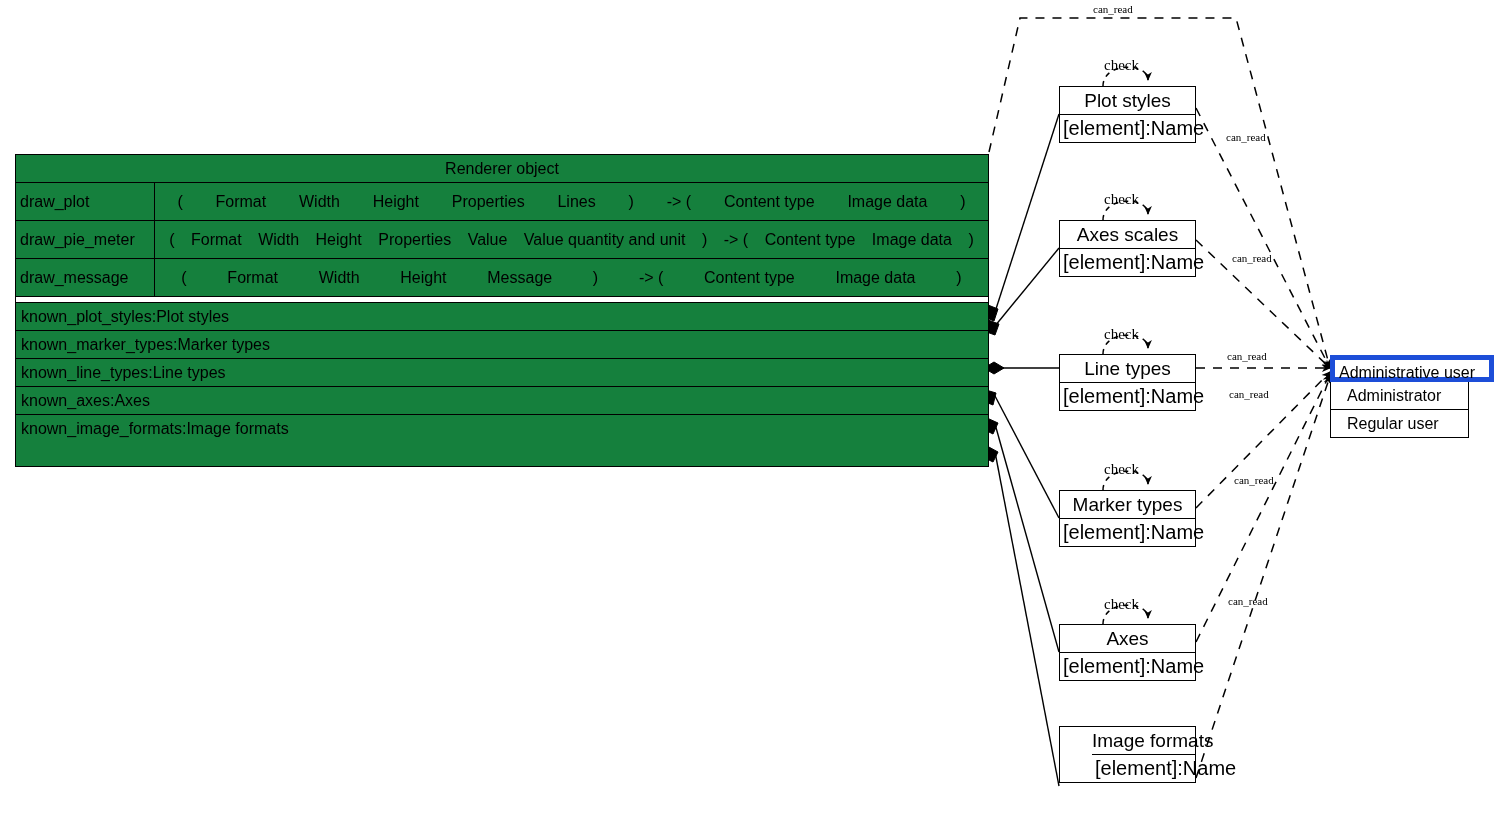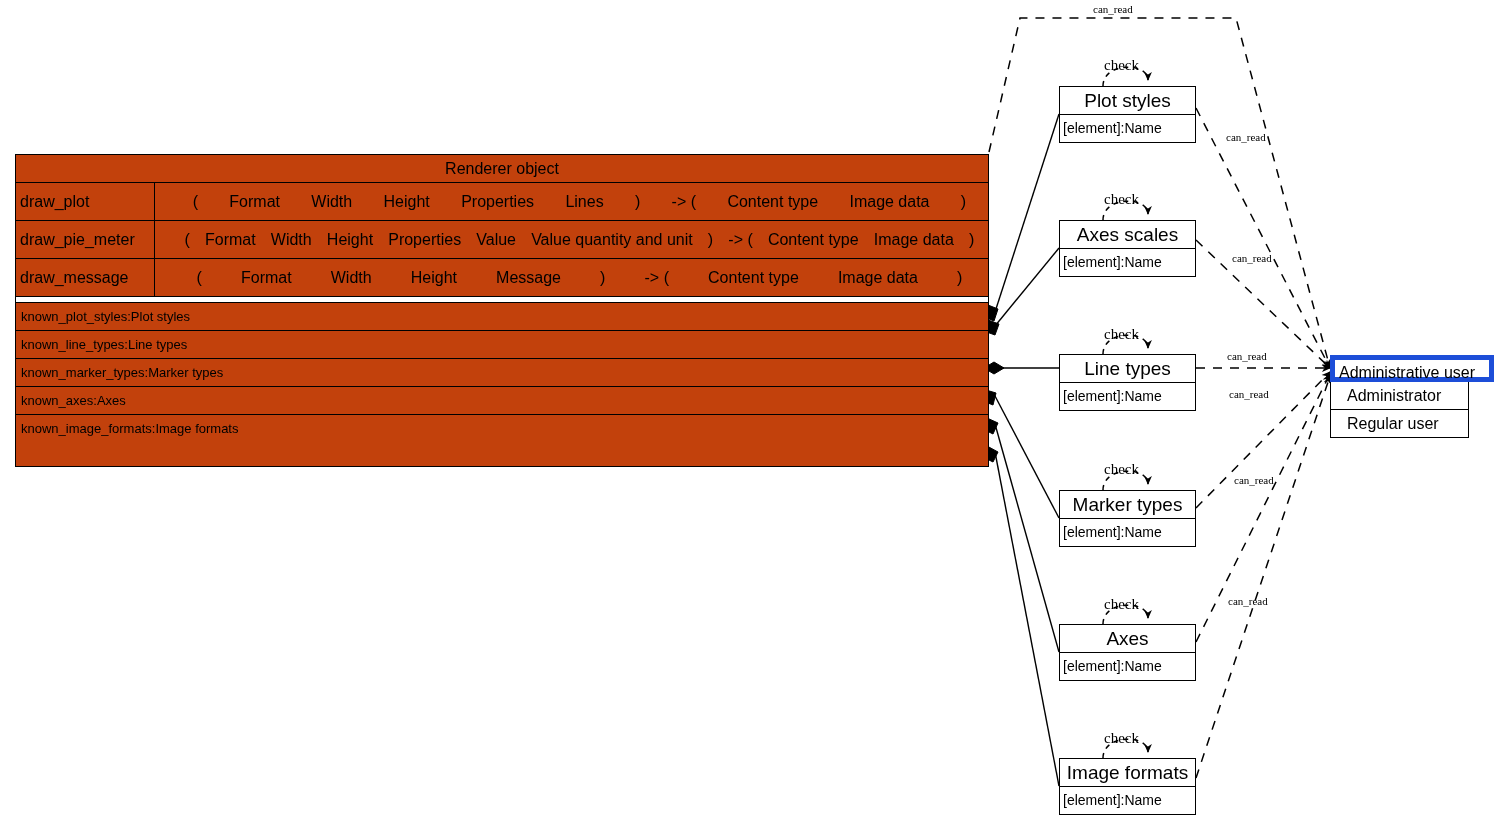--- a/index.html
+++ b/index.html
@@ -22,21 +22,21 @@
     position: absolute;
     left: 0;
     top: 0;
     width: 1509px;
     height: 827px;
     pointer-events: none;
   }
   .uml-box {
     position: absolute;
     border: 1px solid #000;
-    background: #c2410c;
+    background: #15803d;
     box-sizing: border-box;
   }
 
   
   #renderer-box {
     left: 15px;
     top: 154px;
     width: 974px;
     height: 313px;
     border: 1px solid #000;
@@ -47,21 +47,20 @@
     text-align: center;
     font-size: 16px;
     border-bottom: 1px solid #000;
     box-sizing: border-box;
   }
   .method-row {
     display: flex;
     height: 38px;
     border-bottom: 1px solid #000;
     box-sizing: border-box;
-    gap: 16px;
   }
   .method-name {
     width: 139px;
     flex: 0 0 139px;
     border-right: 1px solid #000;
     box-sizing: border-box;
     font-size: 16px;
     line-height: 37px;
     padding-left: 4px;
     white-space: nowrap;
@@ -81,21 +80,21 @@
   .sig-tight  { justify-content: space-around; }
   .attr-sep {
     height: 6px;
     border-bottom: 1px solid #000;
     box-sizing: border-box;
     background: #fff;
   }
   .attr-row {
     height: 28px;
     line-height: 27px;
-    font-size: 13px;
+    font-size: 16px;
     padding-left: 5px;
     border-bottom: 1px solid #000;
     box-sizing: border-box;
     white-space: nowrap;
   }
   .attr-row:last-child { border-bottom: none; }
 
   
   .entity-box {
     position: absolute;
@@ -112,21 +111,21 @@
     line-height: 27px;
     text-align: center;
     font-size: 19px;
     border-bottom: 1px solid #000;
     box-sizing: border-box;
     white-space: nowrap;
   }
   .entity-attr {
     height: 28px;
     line-height: 27px;
-    font-size: 14px;
+    font-size: 20px;
     padding-left: 3px;
     box-sizing: border-box;
     white-space: nowrap;
   }
 
   
   #actor-box {
     position: absolute;
     left: 1330px;
     top: 355px;
@@ -281,22 +280,22 @@
         <span class="tok">-&gt; (</span>
         <span class="tok">Content type</span>
         <span class="tok">Image data</span>
         <span class="tok">)</span>
       </div>
     </div>
 
     <div class="attr-sep"></div>
 
     <div class="attr-row">known_plot_styles:Plot styles</div>
+    <div class="attr-row">known_marker_types:Marker types</div>
     <div class="attr-row">known_line_types:Line types</div>
-    <div class="attr-row">known_marker_types:Marker types</div>
     <div class="attr-row">known_axes:Axes</div>
     <div class="attr-row">known_image_formats:Image formats</div>
   </div>
 
   <div class="entity-box" style="top:86px;">
     <div class="entity-title">Plot styles</div>
     <div class="entity-attr">[element]:Name</div>
   </div>
   <div class="entity-box" style="top:220px;">
     <div class="entity-title">Axes scales</div>
@@ -307,21 +306,21 @@
     <div class="entity-attr">[element]:Name</div>
   </div>
   <div class="entity-box" style="top:490px;">
     <div class="entity-title">Marker types</div>
     <div class="entity-attr">[element]:Name</div>
   </div>
   <div class="entity-box" style="top:624px;">
     <div class="entity-title">Axes</div>
     <div class="entity-attr">[element]:Name</div>
   </div>
-  <div class="entity-box" style="top:758px;">
+  <div class="entity-box" style="top:726px;padding-left:32px;">
     <div class="entity-title">Image formats</div>
     <div class="entity-attr">[element]:Name</div>
   </div>
 
   <div id="actor-box">
     <div id="actor-header">Administrative user</div>
     <div class="actor-row" id="actor-row-1">Administrator</div>
     <div class="actor-row" id="actor-row-2">Regular user</div>
   </div>
 

